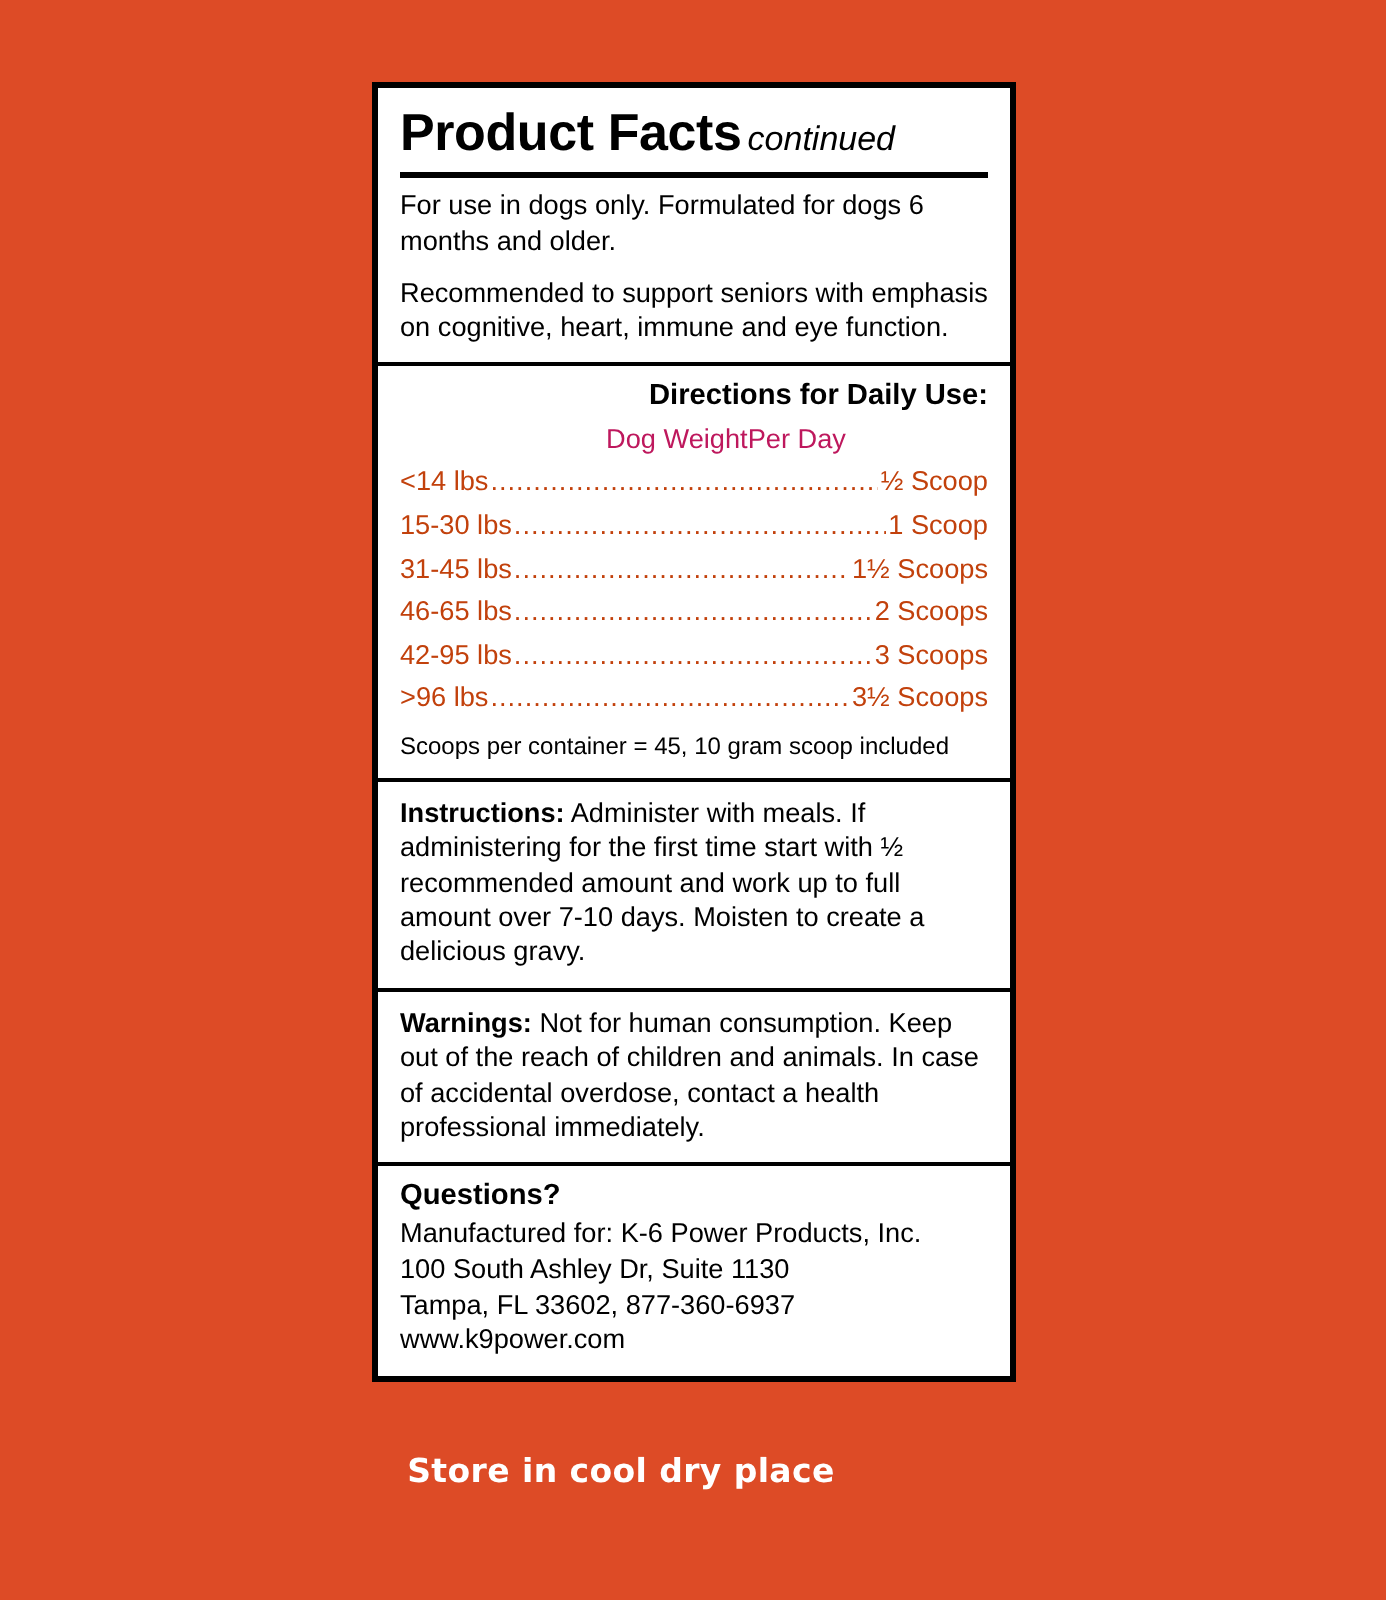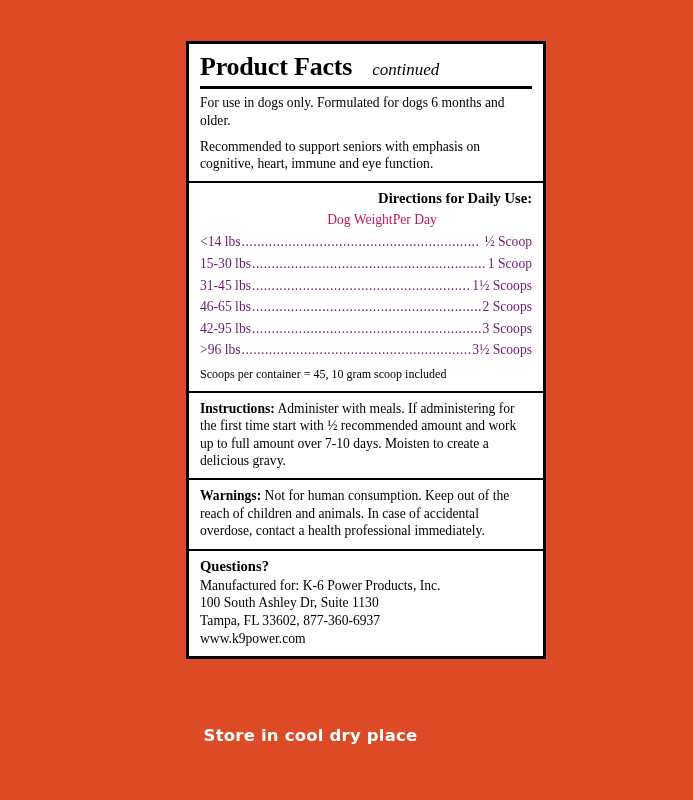--- a/index.html
+++ b/index.html
@@ -16,26 +16,25 @@
   .page {
     position: relative;
     width: 693px;
     height: 800px;
     box-sizing: border-box;
   }
   .panel {
     position: absolute;
     left: 186px;
     top: 41px;
-    width: 360px;
+    width: 322px;
     background: #ffffff;
     border: 3px solid #000000;
     box-sizing: border-box;
     padding: 0;
-    font-family: Liberation Serif, serif;
   }
   .section {
     padding: 7px 11px 9px 11px;
     border-bottom: 2px solid #000000;
   }
   .section:last-child {
     border-bottom: none;
     border-radius: 13px;
   }
   .title-row {
@@ -47,21 +46,21 @@
     font-size: 26px;
     font-weight: bold;
     letter-spacing: -0.2px;
     color: #000;
     line-height: 1.05;
   }
   .title-cont {
     font-size: 17px;
     font-style: italic;
     color: #000;
-    margin-left: 20px;
+    margin-left: 3px;
     line-height: 1;
     text-align: right;
   }
   .title-rule {
     height: 3px;
     background: #000;
     margin: 4px 11px 0 11px;
   }
   .intro {
     padding: 5px 11px 8px 11px;
@@ -89,21 +88,21 @@
     justify-content: center;
     font-size: 13.6px;
     color: #be185d;
     margin-bottom: 3px;
     margin-left: 32px;
   }
   .dose-row {
     display: flex;
     align-items: baseline;
     font-size: 13.6px;
-    color: #701a75;
+    color: #c2410c;
     line-height: 1.0;
     padding: 4px 0 4px 0;
   }
   .dose-weight { white-space: nowrap; }
   .dose-dots {
     flex: 1;
     overflow: hidden;
     white-space: nowrap;
     letter-spacing: 0.5px;
     margin: 0 1px;

